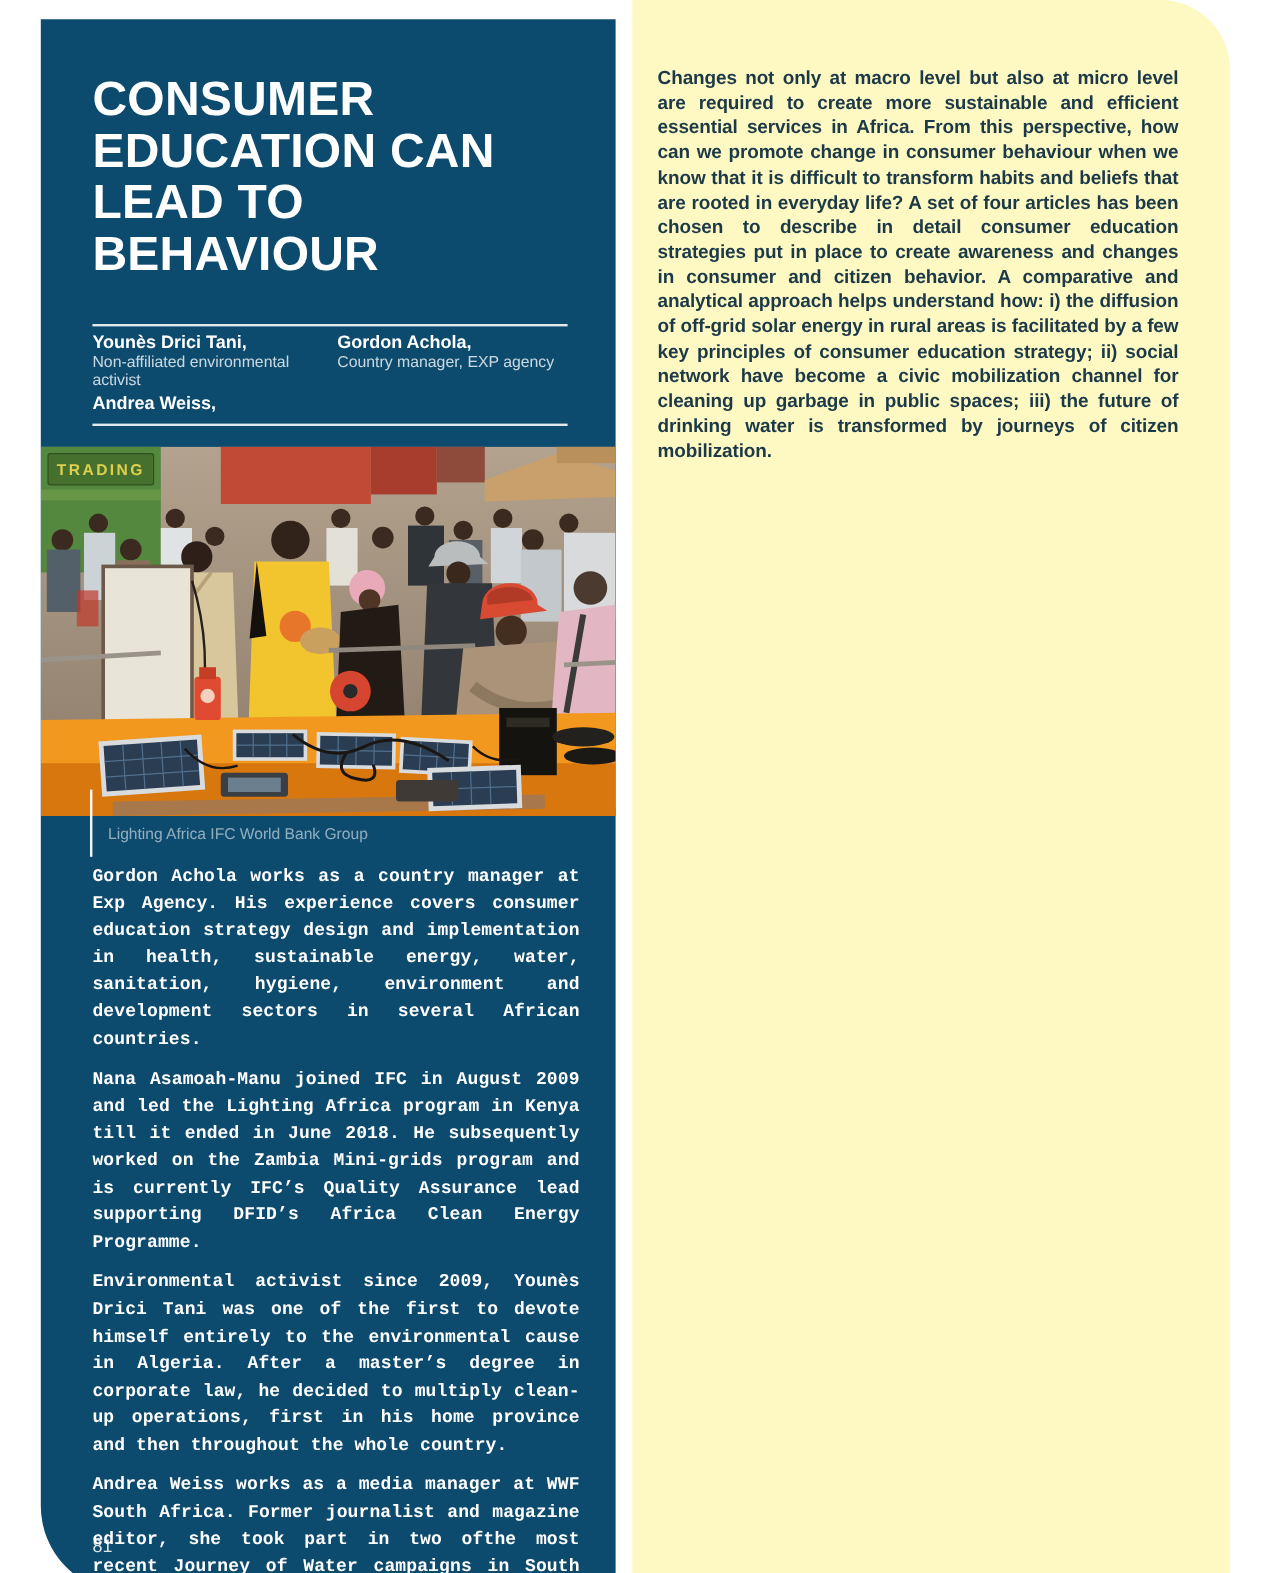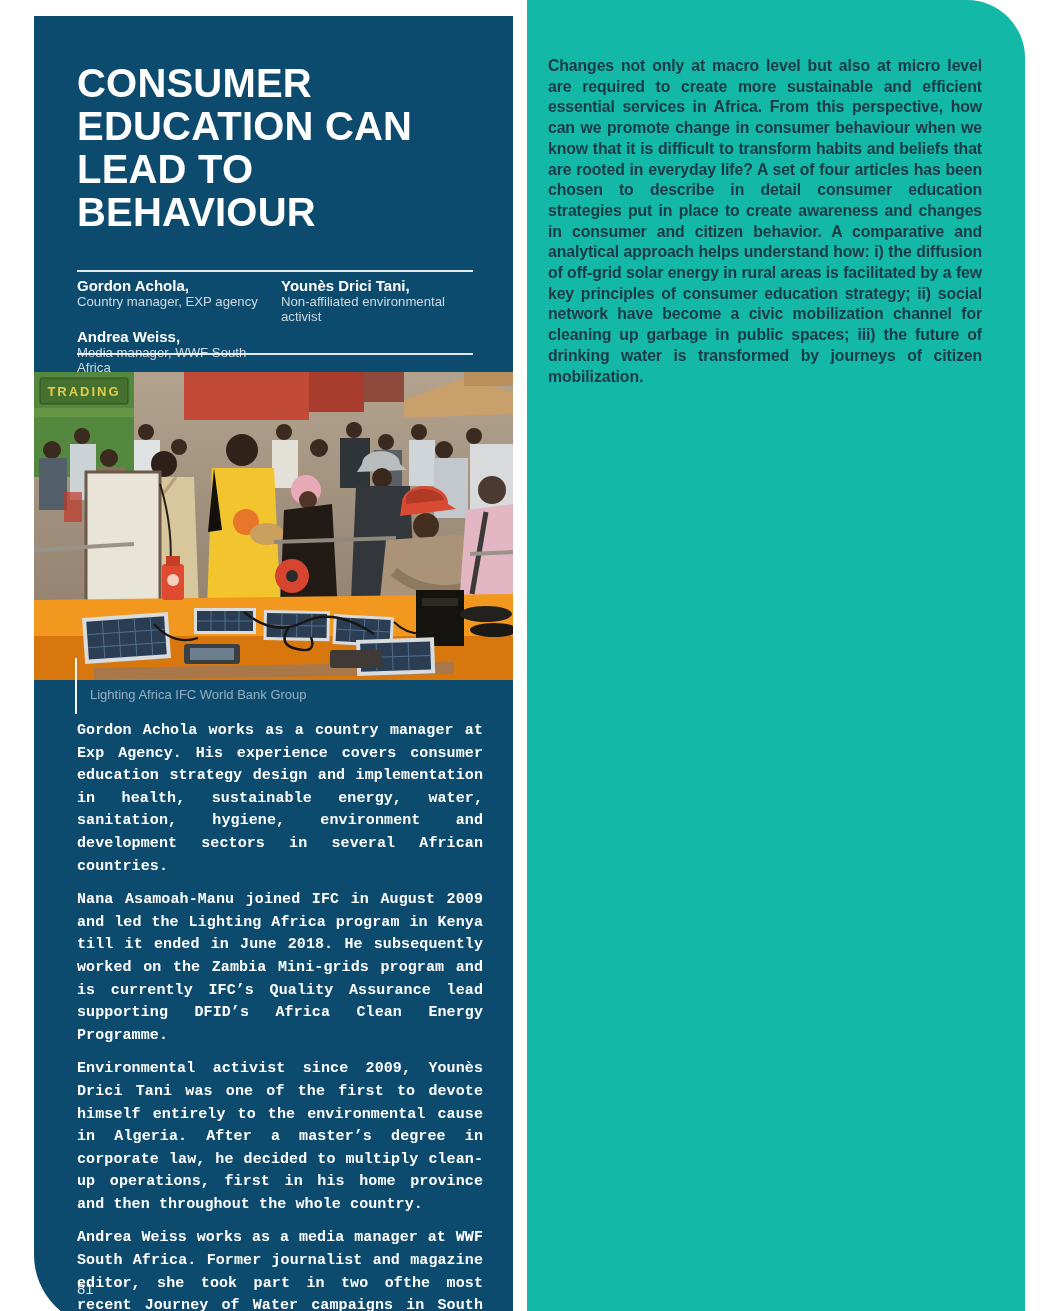--- a/index.html
+++ b/index.html
@@ -31,21 +31,21 @@
   .bios{position:absolute;left:43px;top:704px;width:406px;}
   .bios p{margin:0 0 11px 0;font-size:15px;line-height:22.6px;font-weight:bold;
       letter-spacing:.1px;text-align:justify;color:#ffffff;font-family:Liberation Mono, monospace;}
   .bios .b{font-weight:bold;}
 
   .page-number{position:absolute;left:43px;top:1264px;font-size:15px;
       color:rgba(255,255,255,.85);}
 
   
   .right-panel{position:absolute;left:527px;top:0;width:498px;height:1311px;
-      background:#14b8a6;border-top-right-radius:58px;}
+      background:#fef9c3;border-top-right-radius:58px;}
   .intro{position:absolute;left:21px;top:56px;width:434px;
       font-size:15.8px;line-height:20.7px;font-weight:bold;letter-spacing:-.1px;
       text-align:justify;color:#1B3947;}
 </style>
 </head>
 <body>
 
 <div class="page">
 
   <div class="left-panel">
@@ -53,30 +53,29 @@
     <div class="title">
       <div>CONSUMER</div>
       <div>EDUCATION CAN</div>
       <div>LEAD TO BEHAVIOUR</div>
     </div>
 
     <div class="rule rule-top"></div>
 
     <div class="authors">
       <div class="author">
+        <div class="a-name">Younès Drici Tani,</div>
+        <div class="a-role">Non-affiliated environmental activist</div>
+      </div>
+      <div class="author">
         <div class="a-name">Gordon Achola,</div>
         <div class="a-role">Country manager, EXP agency</div>
       </div>
       <div class="author">
-        <div class="a-name">Younès Drici Tani,</div>
-        <div class="a-role">Non-affiliated environmental activist</div>
-      </div>
-      <div class="author">
         <div class="a-name">Andrea Weiss,</div>
-        <div class="a-role">Media manager, WWF South Africa</div>
       </div>
     </div>
 
     <div class="rule rule-bottom"></div>
 
     <div class="photo">
       <svg viewBox="0 0 479 308" preserveAspectRatio="none">
         <defs>
           <linearGradient id="bgg" x1="0" y1="0" x2="0" y2="1">
             <stop offset="0" stop-color="#b3a28e"></stop>

